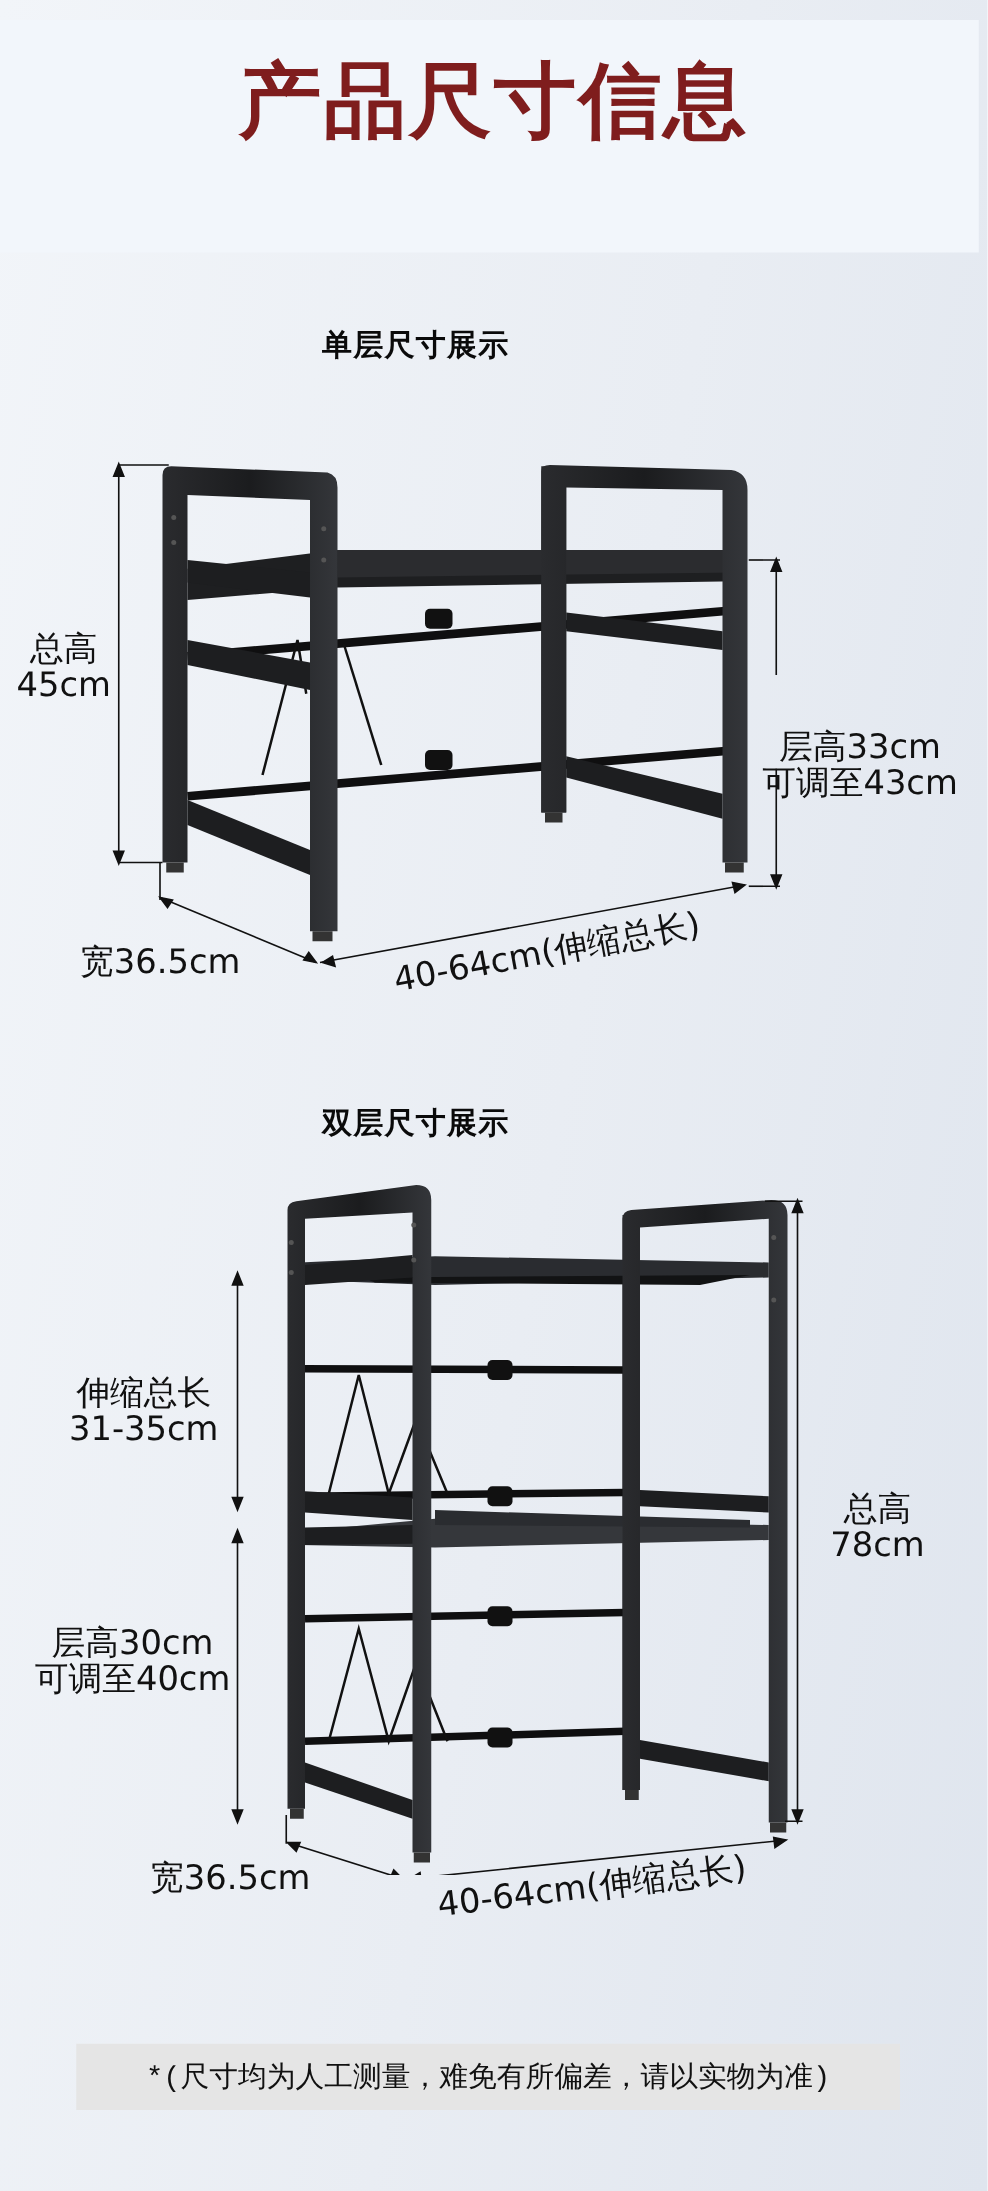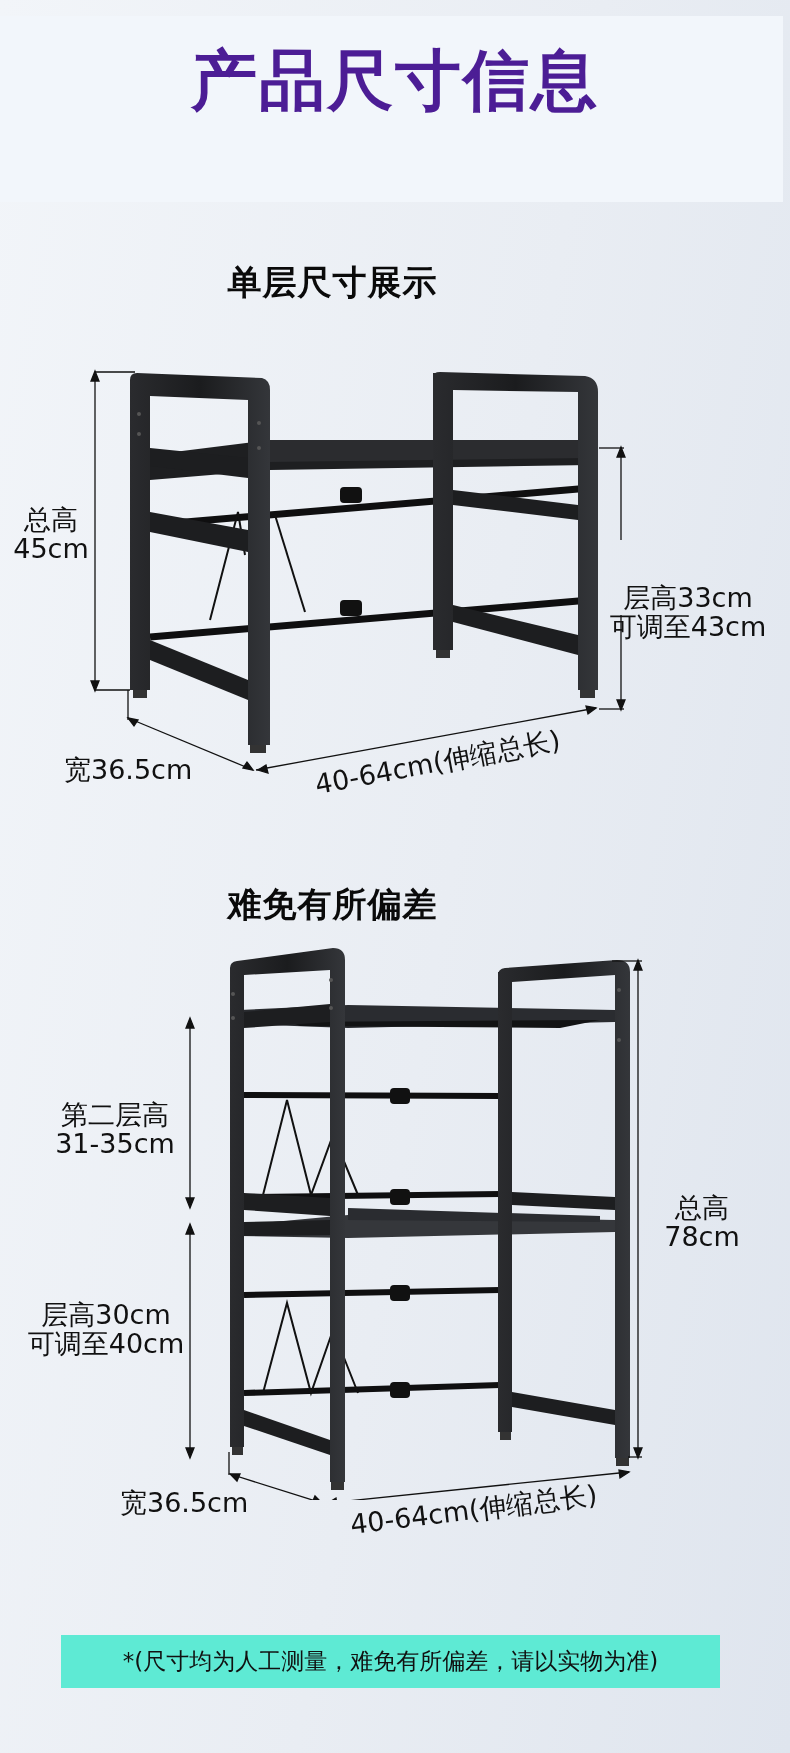--- a/index.html
+++ b/index.html
@@ -8,38 +8,38 @@
     background: linear-gradient(100deg, #f2f5f9 0%, #e9edf3 55%, #dfe5ee 100%);
     font-family: "DejaVu Sans", "Liberation Sans", sans-serif;
     color: #111;
   }
   .title-band {
     position: absolute; left: 0; top: 16px; width: 783px; height: 186px;
     background: #f2f6fb;
   }
   .main-title {
     position: absolute; left: 0; top: 36px; width: 790px; text-align: center;
-    font-size: 66px; font-weight: bold; letter-spacing: 2px; color: #4c1d95;
+    font-size: 66px; font-weight: bold; letter-spacing: 2px; color: #7f1d1d;
   }
   .section-title {
     position: absolute; left: 0; width: 665px; text-align: center;
-    font-size: 34px; font-weight: bold; letter-spacing: 1px; color: #0a0a0a;
+    font-size: 24px; font-weight: bold; letter-spacing: 1px; color: #0a0a0a;
   }
   .t-single { top: 260px; }
   .t-double { top: 882px; }
   .rack-svg { position: absolute; left: 0; }
   .lbl {
     position: absolute; font-size: 27px; line-height: 29px; color: #111;
     text-align: center; white-space: nowrap;
   }
   .rot { transform-origin: left bottom; }
   .disclaimer {
     position: absolute; left: 61px; top: 1635px; width: 659px; height: 53px;
-    background: #5eead4; display: flex; align-items: center; justify-content: center;
-    font-size: 23px; color: #111;
+    background: #e5e5e5; display: flex; align-items: center; justify-content: center;
+    font-size: 23px; color: #111; font-family: Liberation Mono, monospace;
   }
 </style>
 </head>
 <body>
 
 <div class="title-band"></div>
 <div class="main-title">产品尺寸信息</div>
 
 <div class="section-title t-single">单层尺寸展示</div>
 
@@ -112,21 +112,21 @@
   <div>总高</div>
   <div>45cm</div>
 </div>
 <div class="lbl" style="left:603px; top:550px; width:170px;margin-top:33px;">
   <div>层高33cm</div>
   <div>可调至43cm</div>
 </div>
 <div class="lbl" style="left:64px; top:755px;">宽36.5cm</div>
 <div class="lbl rot" style="left:318px; top:770px; transform: rotate(-10.5deg);">40-64cm(伸缩总长)</div>
 
-<div class="section-title t-double">难免有所偏差</div>
+<div class="section-title t-double">双层尺寸展示</div>
 
 <svg class="rack-svg" style="top:940px" width="790" height="560" viewBox="0 940 790 560">
   <defs>
     <linearGradient id="post2" x1="0" x2="1">
       <stop offset="0" stop-color="#2a2b2e"></stop>
         <stop offset="0.5" stop-color="#1b1c1e"></stop>
         <stop offset="1" stop-color="#34363a"></stop>
     </linearGradient>
   </defs>
   <g>
@@ -190,21 +190,21 @@
     <line x1="230" y1="1474" x2="322" y2="1503"></line>
     <polygon points="230,1474 240,1474 237,1481"></polygon>
       <polygon points="322,1503 312,1503 315,1496"></polygon>
     <line x1="328" y1="1503" x2="629" y2="1472"></line>
     <polygon points="629,1472 619,1470 620,1478"></polygon>
       <polygon points="328,1503 336,1498 337,1506"></polygon>
   </g>
 </svg>
 
 <div class="lbl" style="left:50px; top:1100px; width:130px;">
-  <div>第二层高</div>
+  <div>伸缩总长</div>
   <div>31-35cm</div>
 </div>
 <div class="lbl" style="left:18px; top:1300px; width:176px;text-align:center;">
   <div>层高30cm</div>
   <div>可调至40cm</div>
 </div>
 <div class="lbl" style="left:662px; top:1193px; width:80px;">
   <div>总高</div>
   <div>78cm</div>
 </div>

